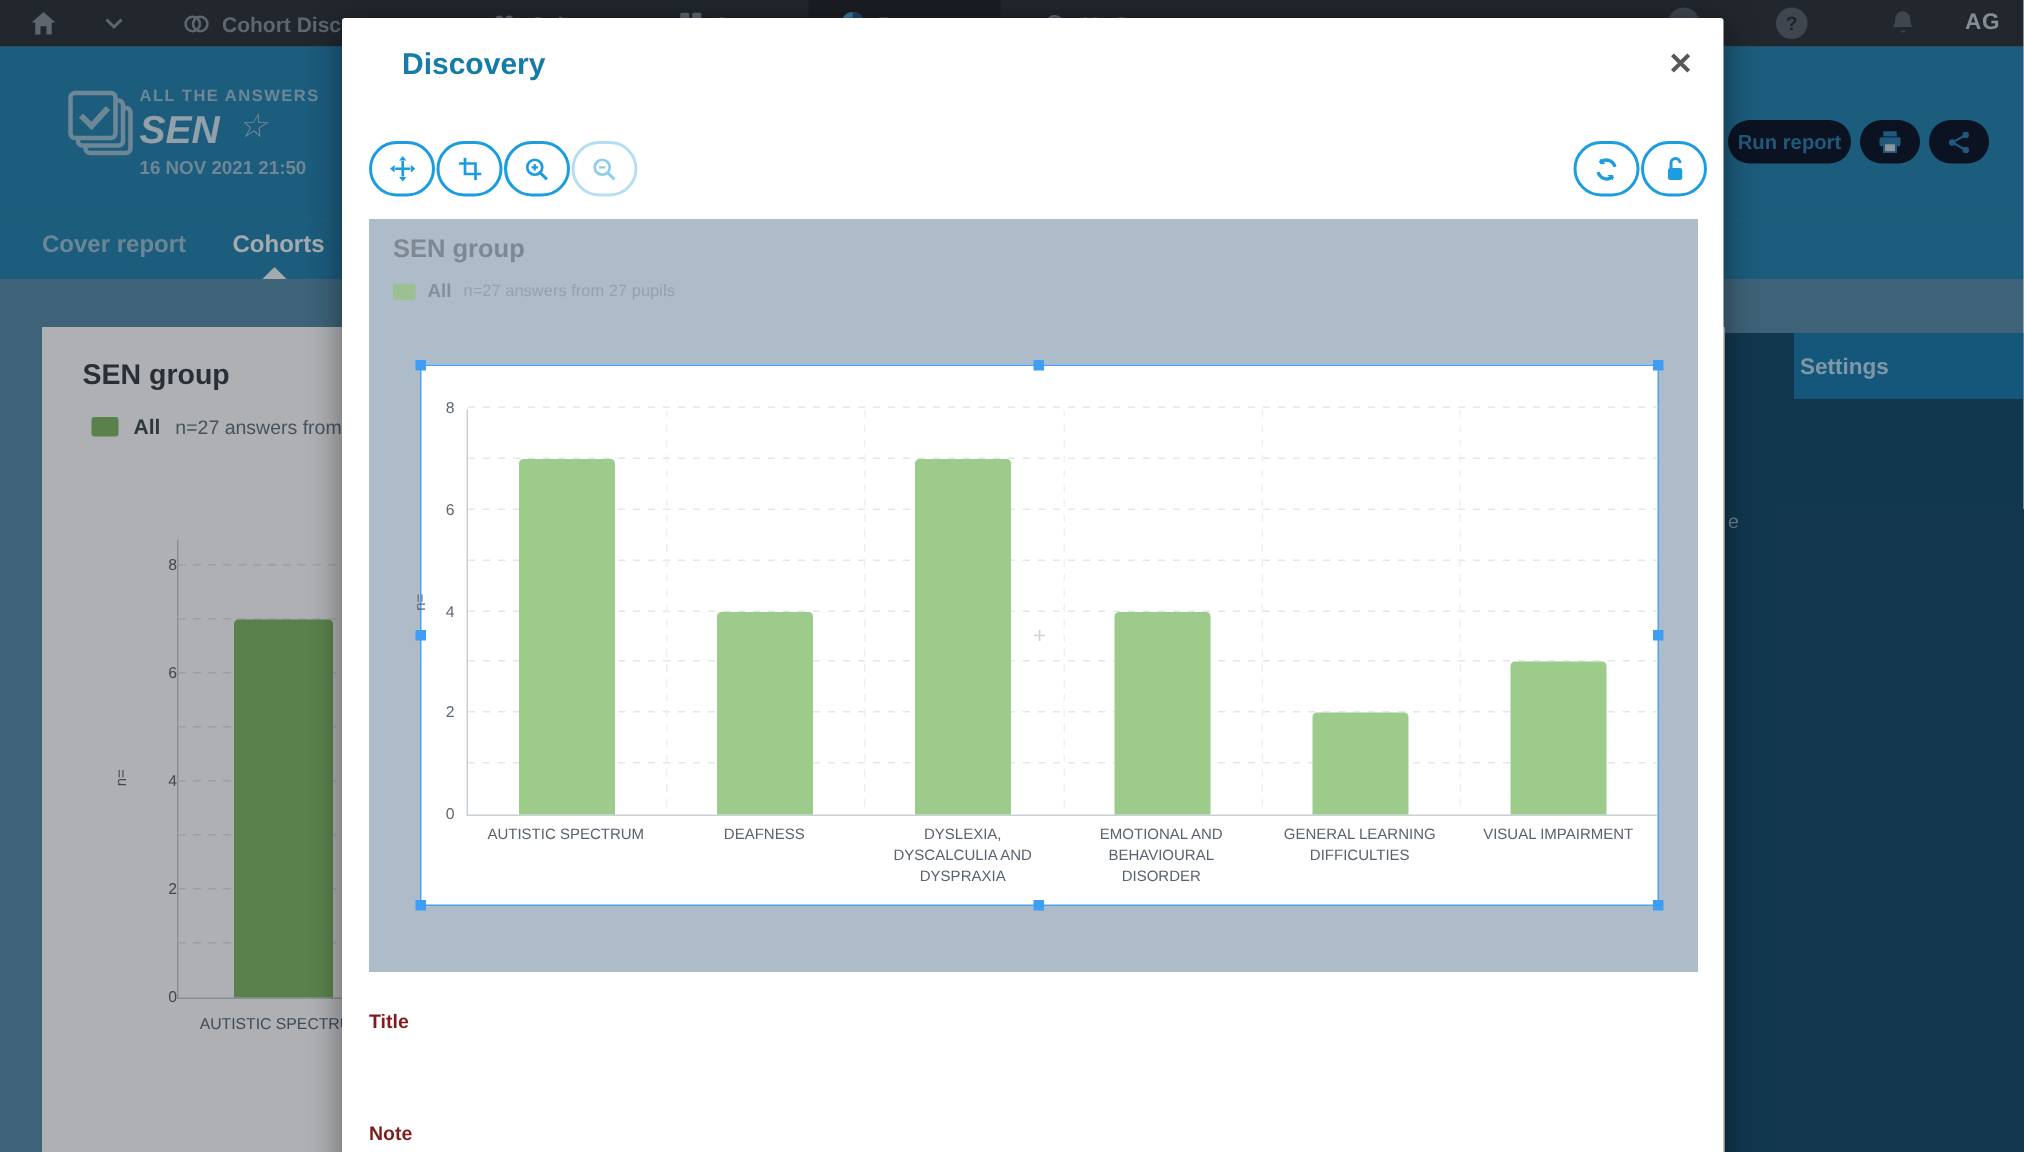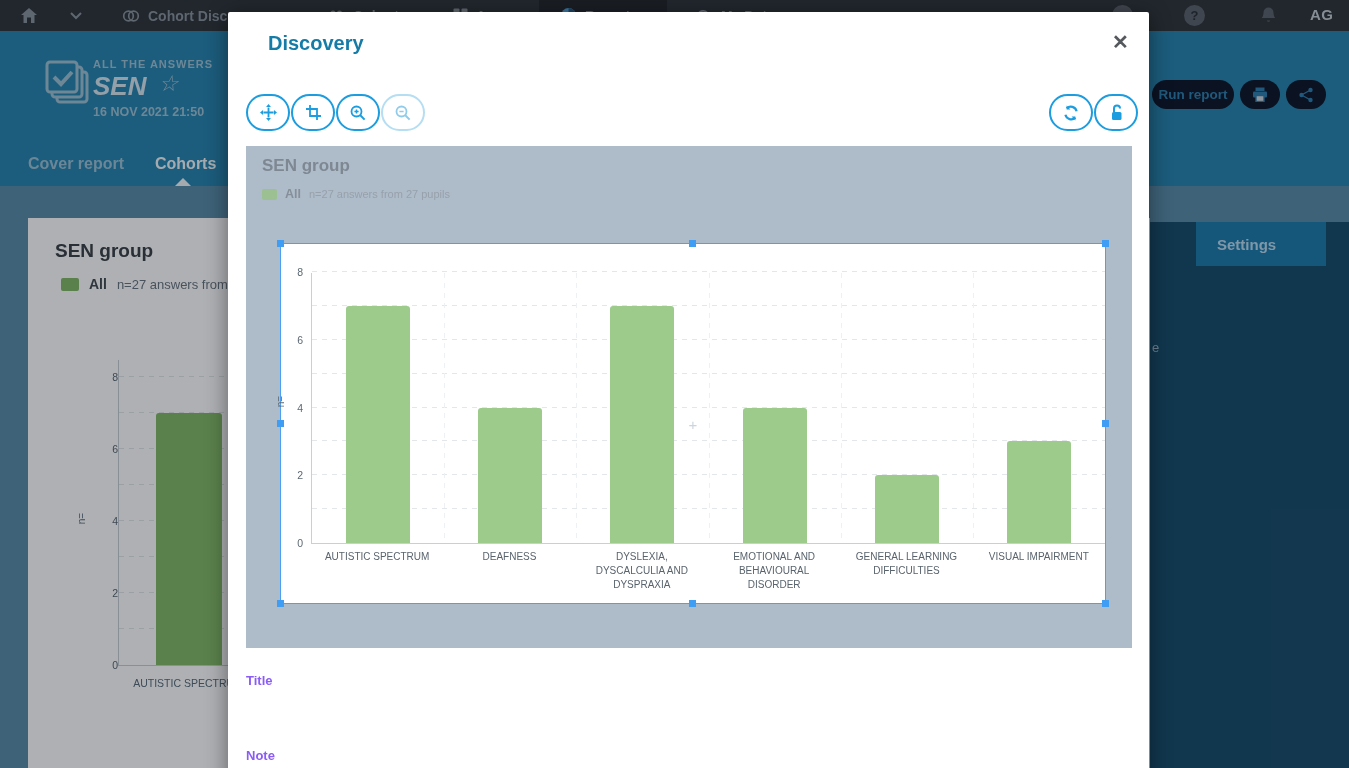--- a/index.html
+++ b/index.html
@@ -60,22 +60,22 @@
 
   
   .bg-plot { left:90px; top:142px; width:840px; height:306px; }
   .bg-ytick { left:58px; width:32px; }
   .bg-cats { left:90px; top:458px; width:840px; }
   .bg-ylab { left:48px; top:295px; color:#5a6b7a; }
   .bg-cat { color:#5a6b7a; font-size:10.5px; }
 
   
   .settings-panel { position:absolute; left:1150px; top:36px; width:199px; height:546px; background:#194d6b; }
-  .settings-head { position:absolute; left:46px; top:0; width:130px; height:44px; background:#1d7dab;
-                   display:flex; align-items:center; padding-left:21px;
+  .settings-head { position:absolute; left:46px; top:0; width:153px; height:44px; background:#1d7dab;
+                   display:flex; align-items:center; padding-left:4px;
                    color:#bbdaee; font-size:15px; font-weight:bold; }
   .settings-frag { position:absolute; left:2px; top:118px; color:#9fb9cc; font-size:13px; }
 
   
   .modal { position:absolute; left:228px; top:12px; width:921px; height:780px; background:#ffffff; z-index:10;
            box-shadow:0 4px 22px rgba(0,0,0,0.45); border-radius:2px; }
   .modal-title { position:absolute; left:40px; top:20px; font-size:20px; font-weight:bold; color:#157ca8; }
   .modal-close { position:absolute; left:884px; top:18px; font-size:20px; font-weight:bold; color:#55585c; cursor:pointer; }
 
   .tool-btn { position:absolute; top:82px; width:44px; height:37px; border:2px solid #1b9ddf; border-radius:19px;
@@ -96,21 +96,21 @@
   .h-ml{left:-4px;top:calc(50% - 4px)} .h-mr{right:-4px;top:calc(50% - 4px)}
   .h-bl{left:-4px;bottom:-4px} .h-bm{left:calc(50% - 4px);bottom:-4px} .h-br{right:-4px;bottom:-4px}
   .sel-plus { position:absolute; left:50%; top:50%; transform:translate(-50%,-50%);
               color:#ccd4dc; font-size:15px; }
 
   .m-plot { left:30px; top:29px; width:794px; height:271px; }
   .m-ytick { left:0; width:22px; }
   .m-cats { left:30px; top:306px; width:794px; }
   .m-ylab { left:-6px; top:152px; }
 
-  .field-label { position:absolute; left:18px; font-size:13px; font-weight:bold; color:#8b5cf6; }
+  .field-label { position:absolute; left:18px; font-size:13px; font-weight:bold; color:#7f1d1d; }
   .title-input { position:absolute; left:18px; top:684px; width:886px; height:34px;
                  border:1.5px solid #8493a7; border-radius:5px; padding:0 12px;
                  font-family:"Liberation Sans",sans-serif; font-size:13.5px; color:#434f5c; background:#fff; }
   svg { display:block; }
 </style>
 </head>
 <body>
 
 <div class="screen">
 

